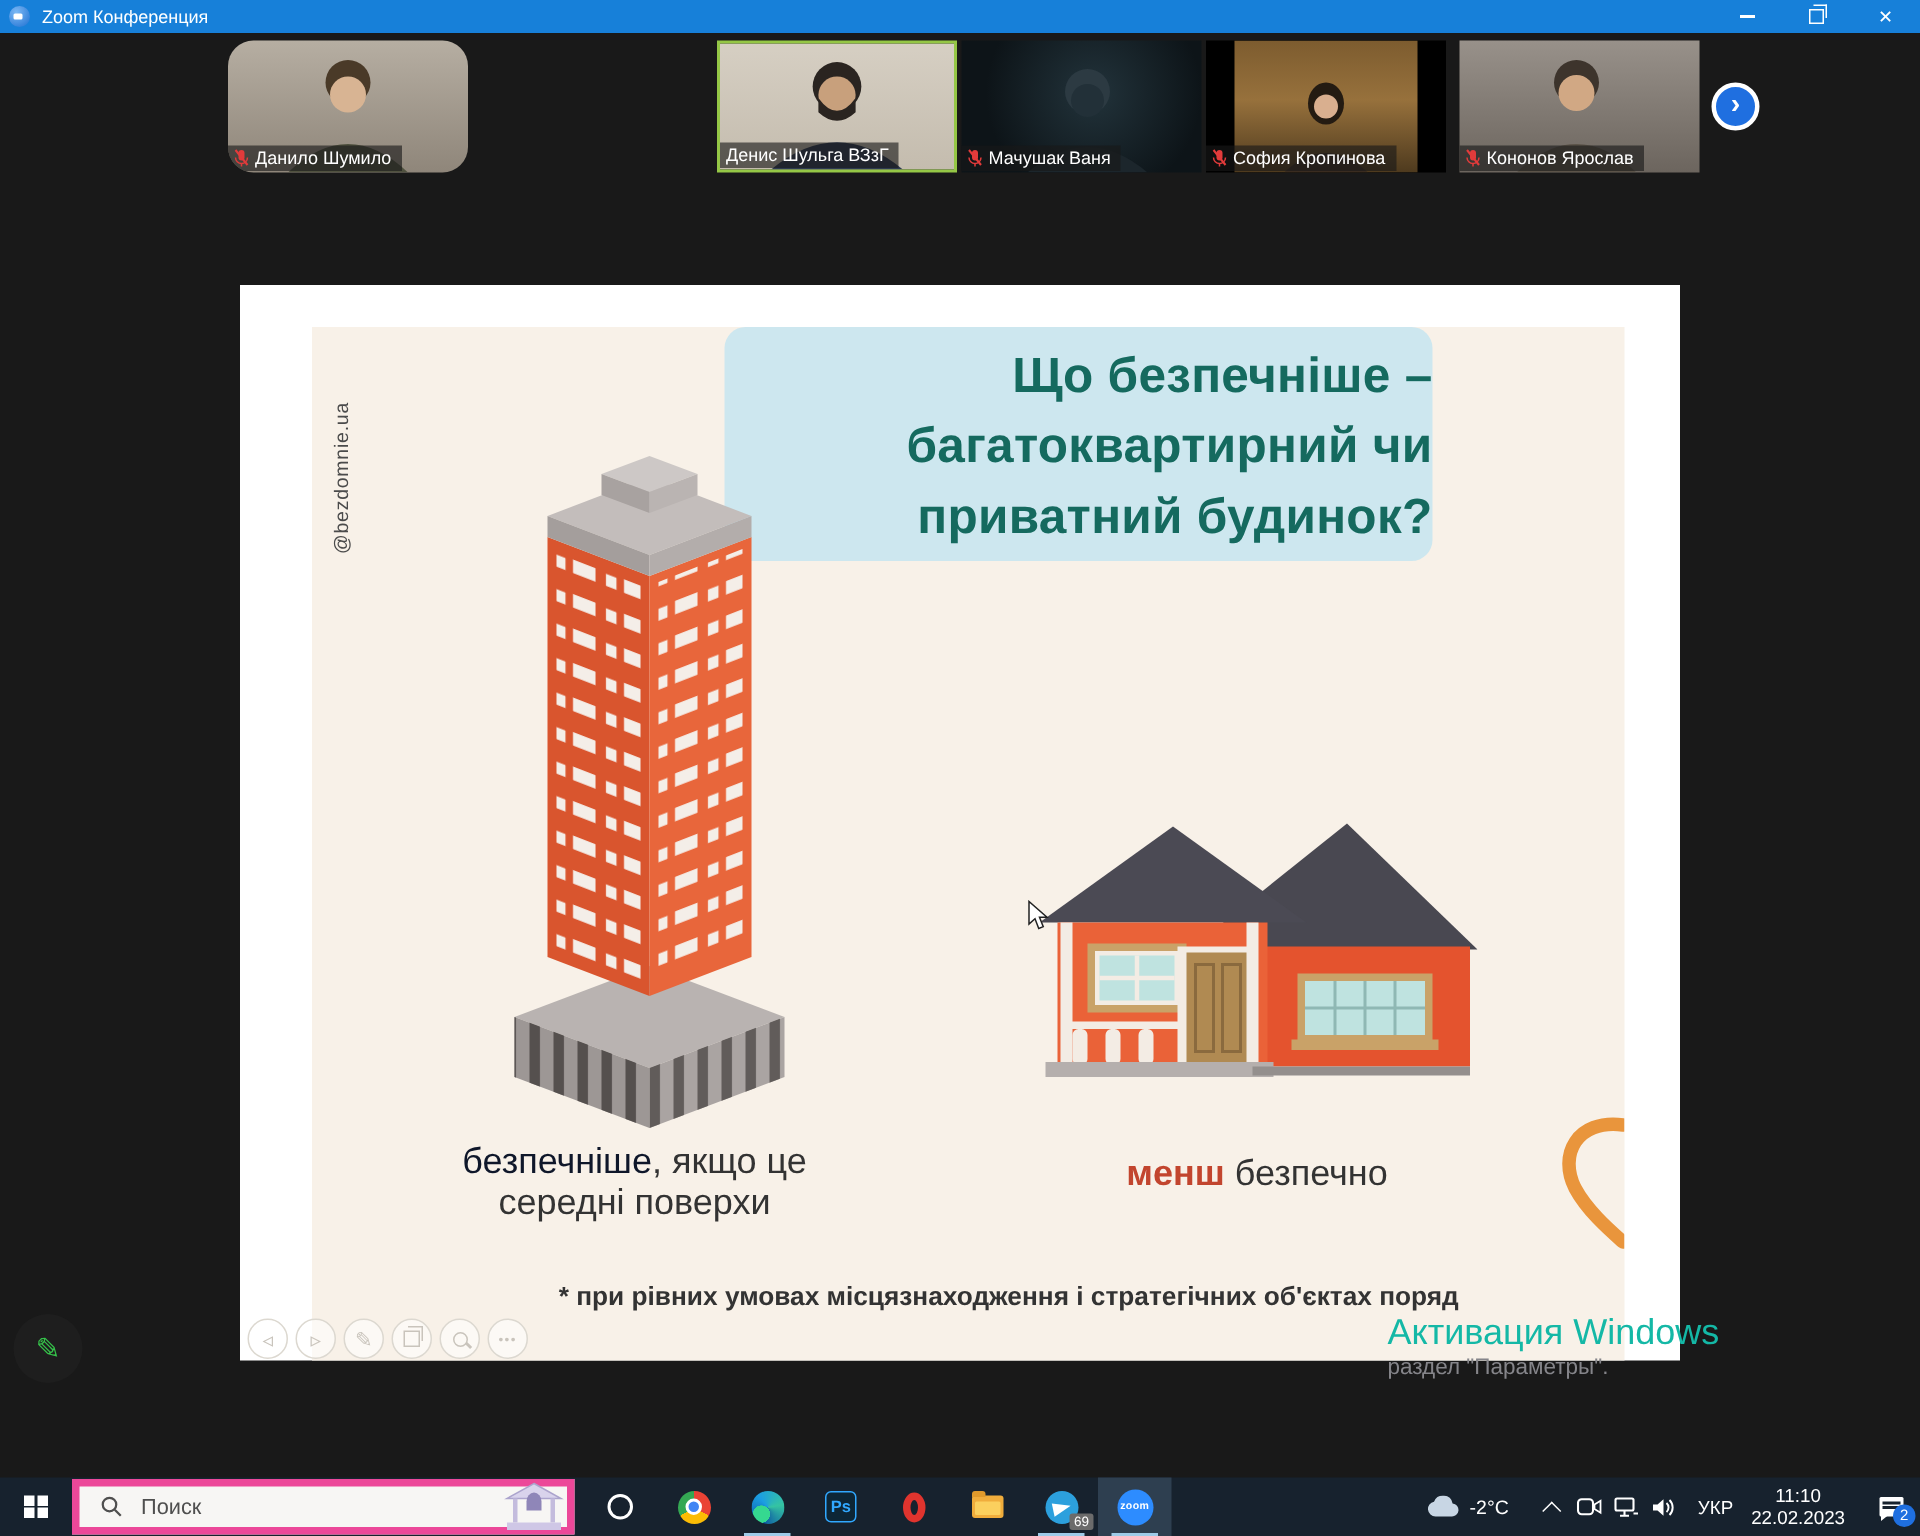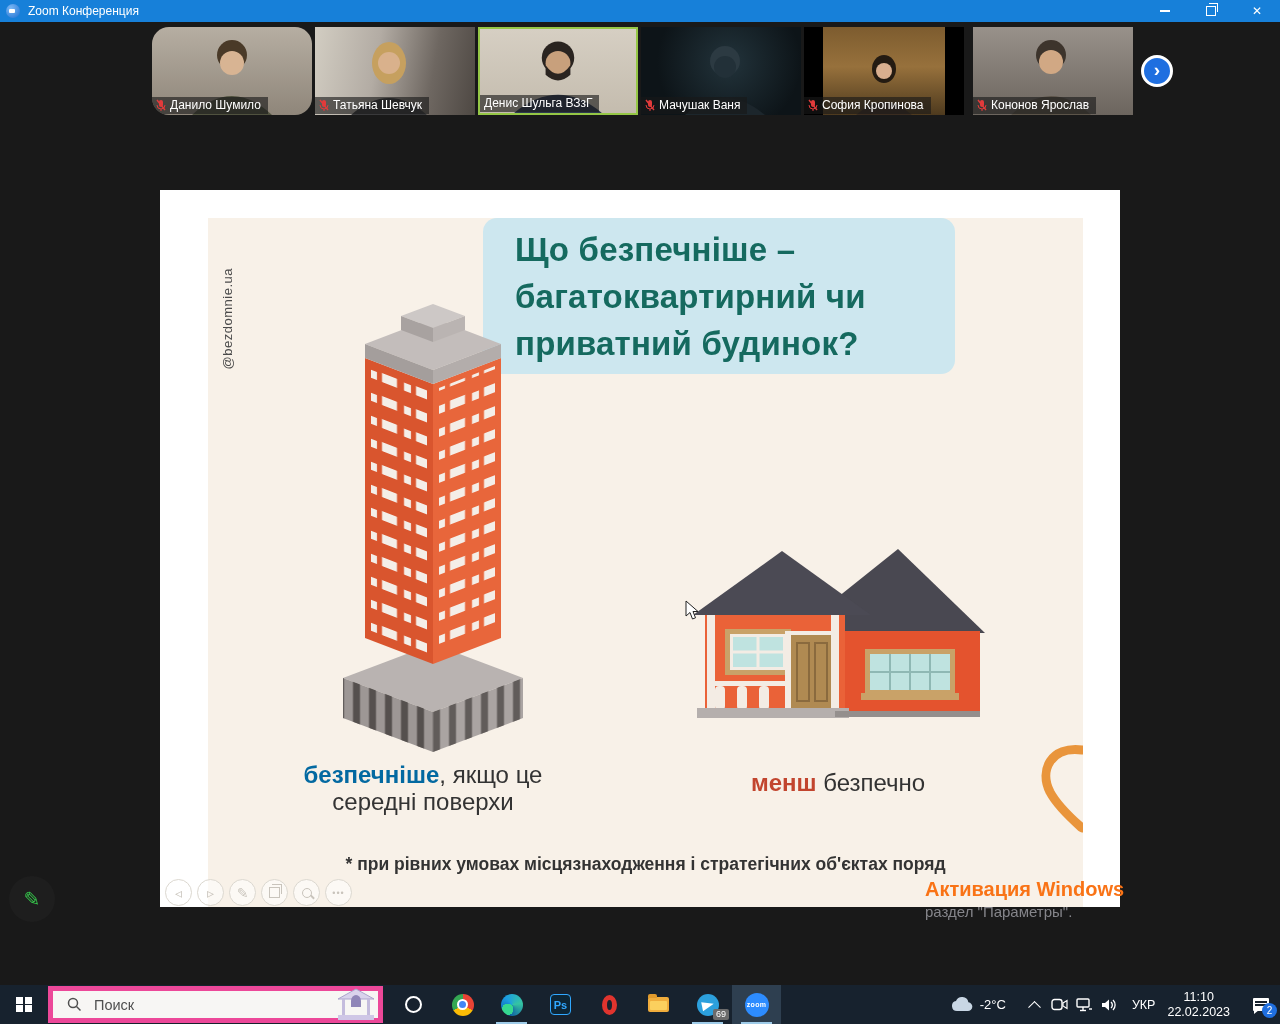--- a/index.html
+++ b/index.html
@@ -42,45 +42,45 @@
            background:#1f6fe0;border:3px solid #fff;box-sizing:border-box;color:#fff;
            display:flex;align-items:center;justify-content:center;font-size:19px;font-weight:bold;padding-bottom:2px;}
 
   
   .screen{position:absolute;left:160px;top:168px;width:960px;height:717px;background:#ffffff;}
   .slide{position:absolute;left:48px;top:28px;width:875px;height:689px;background:#f8f1e8;overflow:hidden;}
   .wm{position:absolute;left:12px;top:50px;writing-mode:vertical-rl;transform:rotate(180deg);
       font-size:13px;color:#4b4b4b;letter-spacing:0.5px;}
   .tbox{position:absolute;left:275px;top:0;width:472px;height:156px;background:#cde7ef;border-radius:14px;
         padding-top:8px;box-sizing:border-box;}
-  .tbox .line{padding-left:32px;font-size:33px;font-weight:700;color:#156a5f;line-height:47px;letter-spacing:0.2px;}
+  .tbox .line{padding-left:32px;font-size:33px;font-weight:700;color:#156a5f;line-height:47px;letter-spacing:0.2px;text-align:right;}
   .capL{position:absolute;left:80px;top:543px;width:270px;text-align:center;font-size:24px;color:#333;line-height:27px;}
   .capR{position:absolute;left:515px;top:551px;width:230px;text-align:center;font-size:24px;color:#333;}
-  .hl-safe{color:#0369a1;font-weight:700;}
+  .hl-safe{color:#0f172a;font-weight:400;}
   .hl-danger{color:#c2452e;font-weight:700;}
-  .foot{position:absolute;left:0;width:100%;top:636px;text-align:center;font-weight:700;font-size:17.5px;color:#333;}
+  .foot{position:absolute;left:0;width:100%;top:636px;text-align:center;font-weight:700;font-size:17.5px;color:#333;padding-left:27px;}
   .tower{position:absolute;left:125px;top:86px;}
   .house{position:absolute;left:477px;top:317px;}
   .cursor{position:absolute;left:477px;top:382px;}
   .curve{position:absolute;right:0;top:526px;}
 
   .ptools{position:absolute;left:5px;top:689px;display:flex;gap:5px;}
   .pbtn{width:27px;height:27px;border-radius:50%;border:1px solid #dcd8d0;background:rgba(255,255,255,0.55);
         color:#c9c4bc;display:flex;align-items:center;justify-content:center;font-size:14px;box-sizing:border-box;}
   .pbtn .sq{width:9px;height:9px;border:1.5px solid #c9c4bc;position:relative;}
   .pbtn .sq::before{content:"";position:absolute;left:2px;top:-4px;width:9px;height:9px;border:1.5px solid #c9c4bc;border-bottom:none;border-left:none;}
   .pbtn .mag{width:8px;height:8px;border:1.5px solid #c9c4bc;border-radius:50%;position:relative;}
   .pbtn .mag::after{content:"";position:absolute;left:7px;top:7px;width:5px;height:1.5px;background:#c9c4bc;transform:rotate(45deg);}
 
   .fab{position:absolute;left:9px;top:854px;width:46px;height:46px;border-radius:50%;background:#1e1e1e;
        display:flex;align-items:center;justify-content:center;}
   .fab span{color:#35c24a;font-size:20px;}
 
   .activ{position:absolute;left:925px;top:855px;width:340px;}
-  .activ .a1{font-size:20px;color:#f97316;line-height:24px;font-weight:bold;}
+  .activ .a1{font-size:24px;color:#14b8a6;line-height:24px;}
   .activ .a2{font-size:15px;color:#85858a;line-height:21px;}
 
   
   .taskbar{position:absolute;bottom:0;left:0;width:1280px;height:39px;background:#17222e;
            display:flex;align-items:stretch;z-index:40;}
   .startbtn{width:48px;display:flex;align-items:center;justify-content:center;}
   .winlogo{display:grid;grid-template-columns:7px 7px;grid-template-rows:7px 7px;gap:1.5px;}
   .winlogo i{background:#fff;}
   .searchbox{width:335px;margin:1px 0;background:#f7f6f4;border:5px solid #ec4899;display:flex;align-items:center;box-sizing:border-box;}
   .searchbox input{border:none;outline:none;background:transparent;font-size:14.5px;color:#333;width:190px;
@@ -167,36 +167,20 @@
         <svg class="mic" width="10" height="13" viewBox="0 0 10 13">
           <rect x="3" y="1" width="4" height="7" rx="2" fill="#e23b3b"></rect>
             <path d="M1,6 a4,4 0 0 0 8,0" stroke="#e23b3b" fill="none"></path>
             <line x1="5" y1="10" x2="5" y2="12" stroke="#e23b3b"></line>
             <line x1="1" y1="1" x2="9" y2="11" stroke="#e23b3b" stroke-width="1.4"></line>
           </svg>
         <span>Данило Шумило</span>
       </div>
     </div>
 
-    <div class="tile t1">
-      <svg class="person" viewBox="0 0 160 88">
-        <ellipse class="ph-hair" cx="74" cy="36" rx="17" ry="21"></ellipse>
-          <circle class="ph-skin" cx="74" cy="36" r="11"></circle>
-        <path class="ph-shirt" d="M36,88 Q74,54 112,88 Z"></path>
-        </svg>
-      <div class="nlabel">
-        <svg class="mic" width="10" height="13" viewBox="0 0 10 13">
-          <rect x="3" y="1" width="4" height="7" rx="2" fill="#e23b3b"></rect>
-            <path d="M1,6 a4,4 0 0 0 8,0" stroke="#e23b3b" fill="none"></path>
-            <line x1="5" y1="10" x2="5" y2="12" stroke="#e23b3b"></line>
-            <line x1="1" y1="1" x2="9" y2="11" stroke="#e23b3b" stroke-width="1.4"></line>
-          </svg>
-        <span>Татьяна Шевчук</span>
-      </div>
-    </div>
 
     <div class="tile t2 active">
       <svg class="person" viewBox="0 0 160 88">
         <circle class="ph-hair" cx="80" cy="30" r="17"></circle>
           <circle class="ph-skin" cx="80" cy="36" r="13"></circle>
         <path class="ph-hair" d="M67,38 Q80,56 93,38 L93,48 Q80,60 67,48 Z"></path>
         <path class="ph-shirt" d="M34,88 Q80,50 126,88 Z"></path>
         </svg>
       <div class="nlabel">
 

